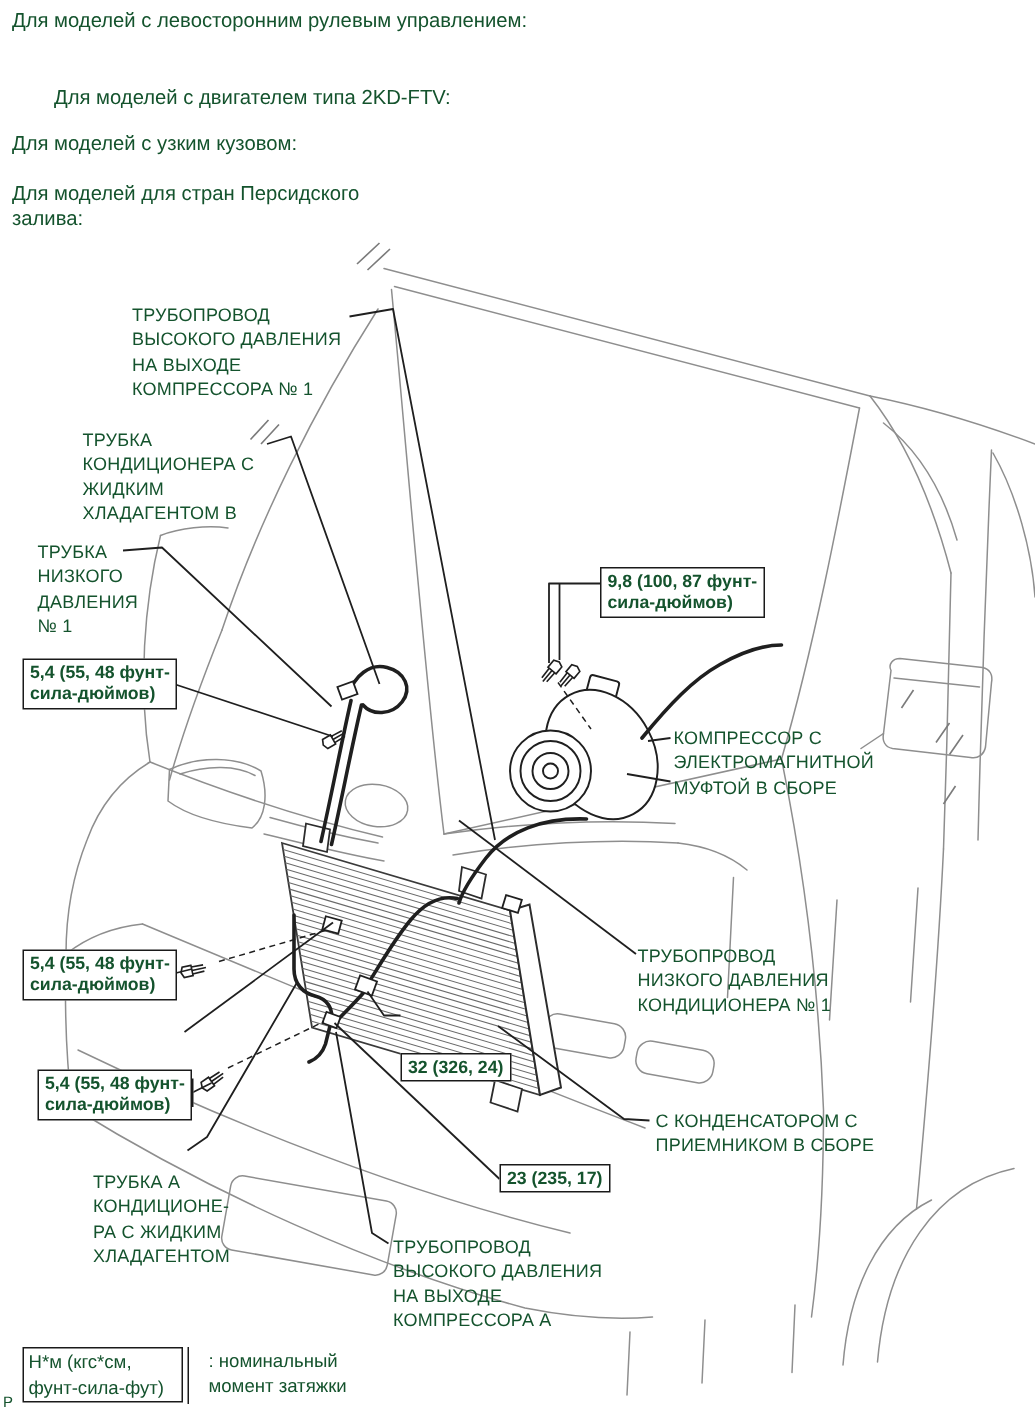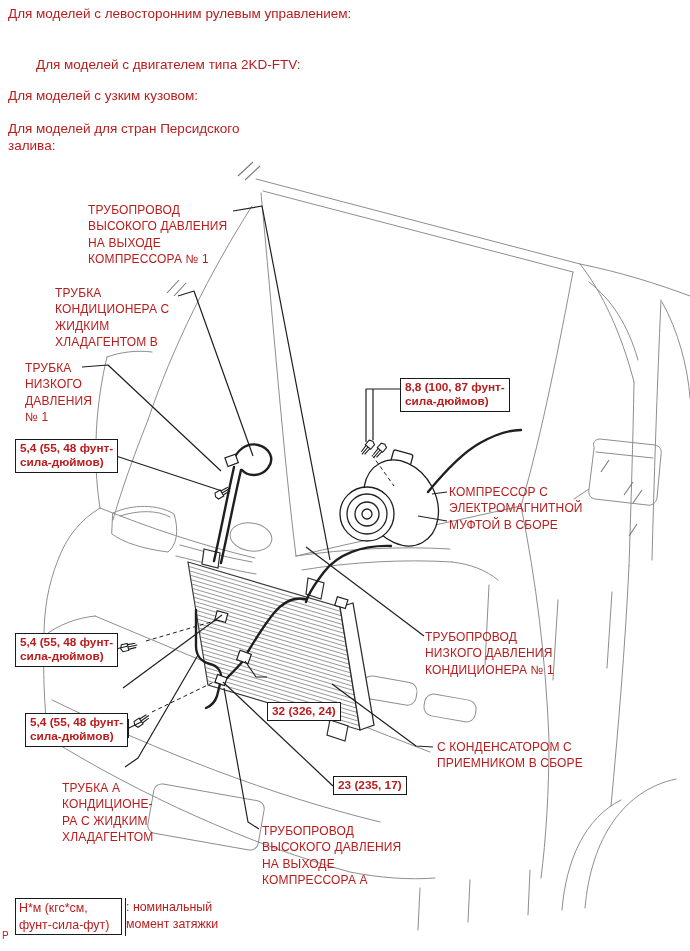--- a/index.html
+++ b/index.html
@@ -1,33 +1,33 @@
 <!DOCTYPE html>
 <html><head>
 <meta charset="utf-8">
 <style>
   html,body{margin:0;padding:0;background:#ffffff;}
   .page{
     position:relative;width:690px;height:951px;background:#ffffff;
-    font-family:"Liberation Sans", sans-serif;color:#b91c1c;overflow:hidden;
+    font-family:"Liberation Sans", sans-serif;color:#14532d;overflow:hidden;
   }
   .art{position:absolute;left:0;top:0;}
   .hdr{position:absolute;font-size:13.5px;line-height:17px;white-space:pre-line;}
   .lbl{position:absolute;font-size:12px;line-height:16.4px;white-space:pre-line;letter-spacing:.15px;}
   .tq{
     position:absolute;font-size:11.8px;font-weight:bold;line-height:14.4px;
     border:1.7px solid #1a1a1a;background:#fff;padding:1px 4px 2px 4px;white-space:pre-line;
   }
   .legend-box{
     position:absolute;left:15px;top:898px;width:99px;height:33px;
     border:1.4px solid #1a1a1a;background:#fff;padding:1px 3px;
     font-size:12.4px;line-height:16.5px;white-space:pre-line;
   }
   .legend-divider{position:absolute;left:125px;top:898px;height:38px;width:0;border-left:1.4px solid #1a1a1a;}
-  .legend-note{position:absolute;left:126px;top:899px;font-size:12.4px;line-height:17px;white-space:pre-line;}
+  .legend-note{position:absolute;left:139px;top:899px;font-size:12.4px;line-height:17px;white-space:pre-line;}
   .page-marker{position:absolute;left:2px;top:930px;font-size:10px;}
 </style>
 </head>
 <body>
 
 <div class="page">
 
   <svg class="art" width="690" height="951" viewBox="0 0 690 951">
 
     <g stroke="#8e8e8e" stroke-width="1" fill="none" stroke-linecap="round">
@@ -242,21 +242,21 @@
 КОНДИЦИОНЕ-
 РА С ЖИДКИМ
 ХЛАДАГЕНТОМ</div>
   <div class="lbl" style="left:262px;top:823px;">ТРУБОПРОВОД
 ВЫСОКОГО ДАВЛЕНИЯ
 НА ВЫХОДЕ
 КОМПРЕССОРА А</div>
 
   <div class="tq" style="left:15px;top:439px;">5,4 (55, 48 фунт-
 сила-дюймов)</div>
-  <div class="tq" style="left:400px;top:378px;">8,8 (100, 87 фунт-
+  <div class="tq" style="left:400px;top:378px;">9,8 (100, 87 фунт-
 сила-дюймов)</div>
   <div class="tq" style="left:15px;top:633px;">5,4 (55, 48 фунт-
 сила-дюймов)</div>
   <div class="tq" style="left:55px;top:678px;margin-top:41px;">14 (143, 10)</div>
   <div class="tq" style="left:267px;top:702px;">32 (326, 24)</div>
   <div class="tq" style="left:25px;top:713px;">5,4 (55, 48 фунт-
 сила-дюймов)</div>
   <div class="tq" style="left:333px;top:776px;">23 (235, 17)</div>
 
   <div class="legend-box">Н*м (кгс*см,

